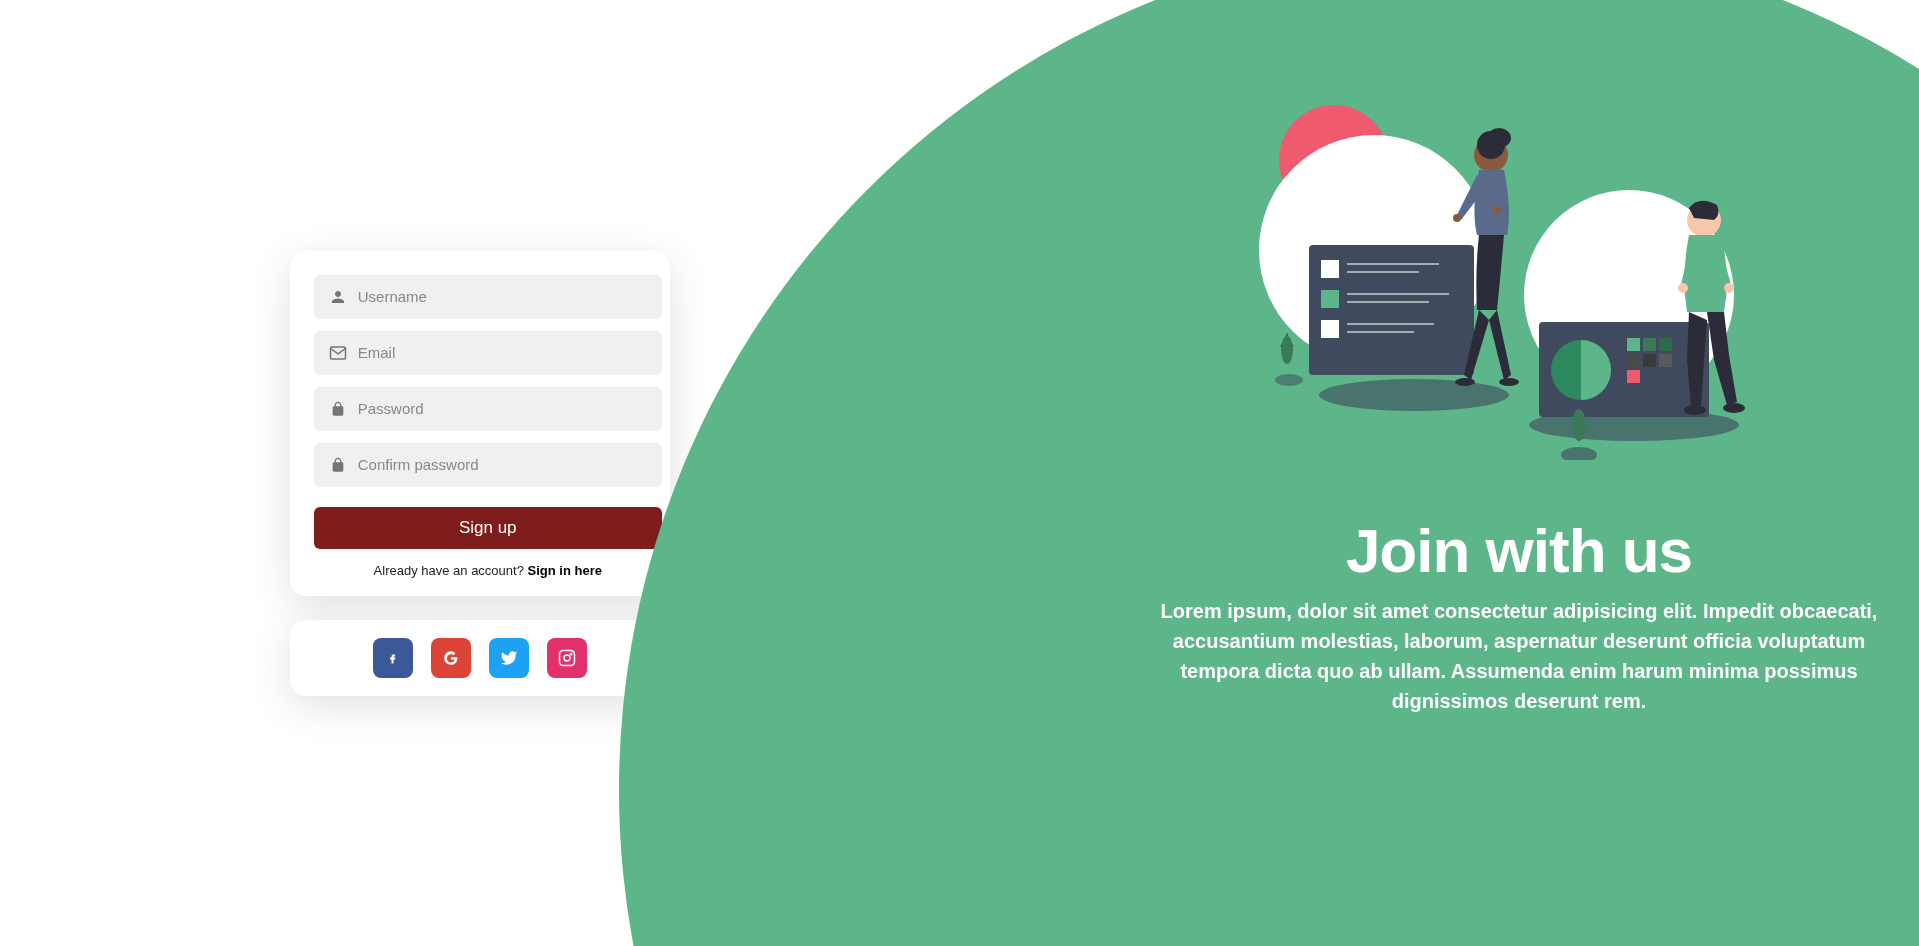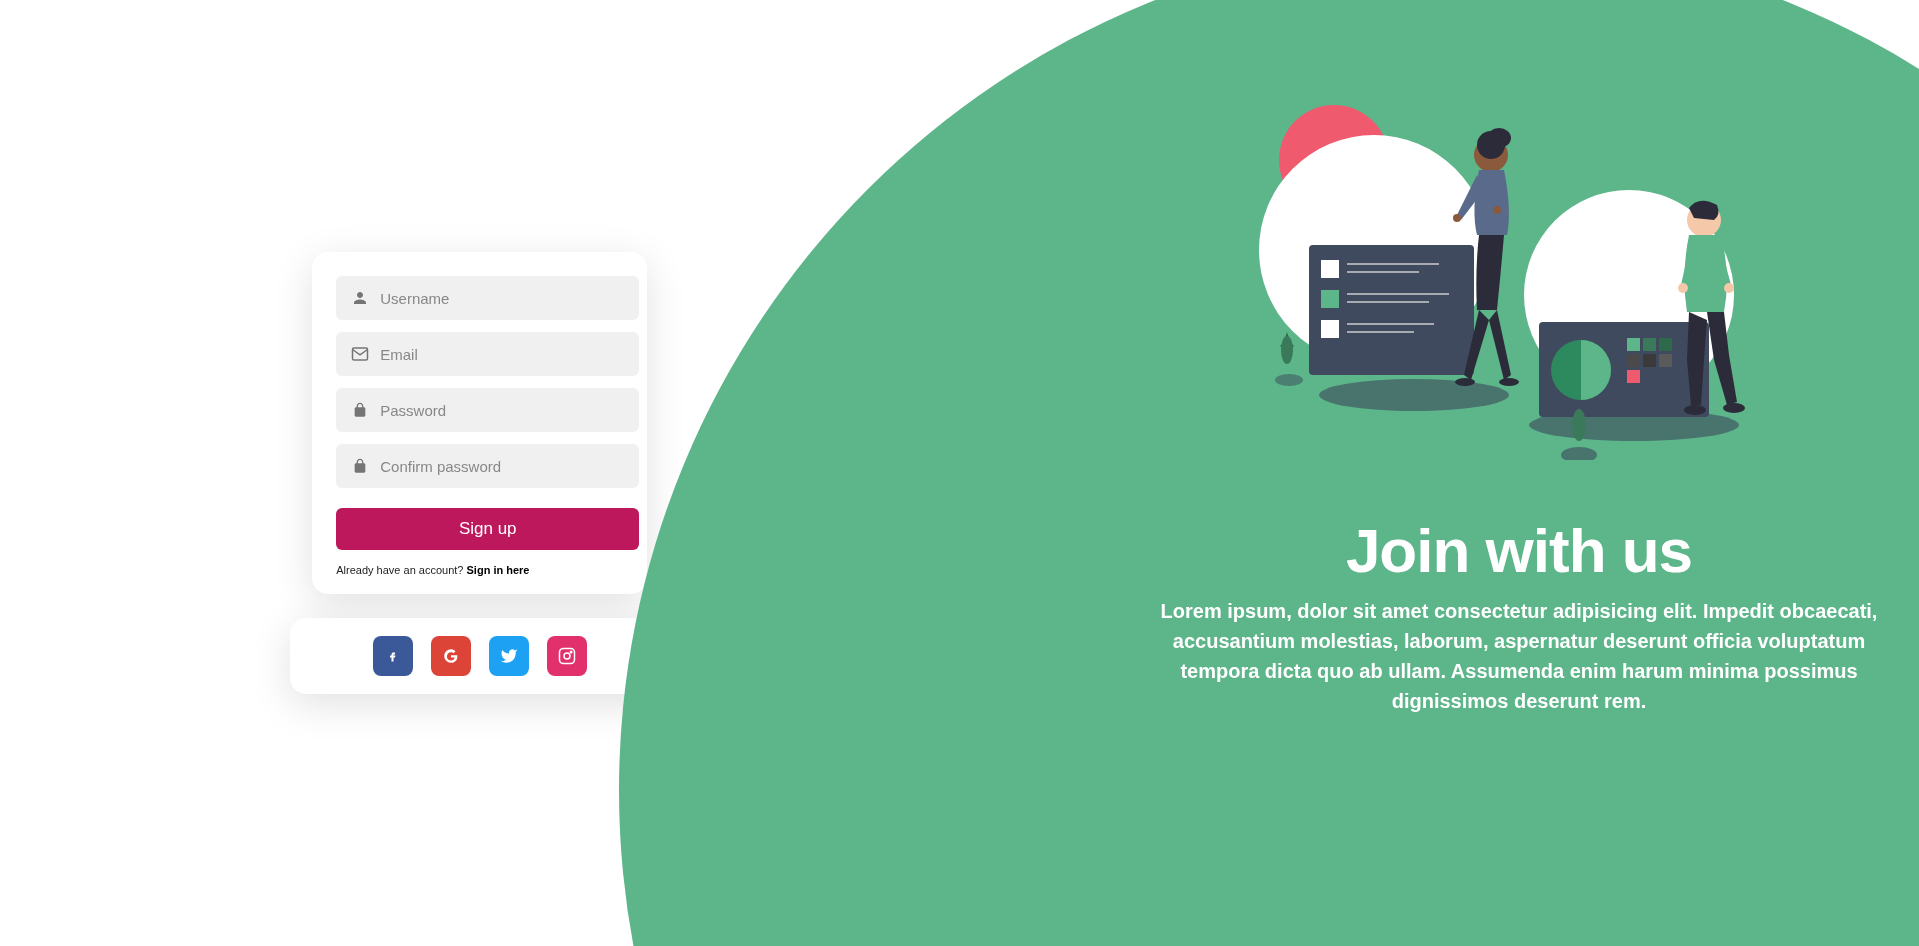--- a/index.html
+++ b/index.html
@@ -20,21 +20,21 @@
       left: 0;
       top: 0;
       width: 50%;
       height: 100%;
       display: flex;
       flex-direction: column;
       align-items: center;
       justify-content: center;
     }
     .form-card {
-      width: 335px;
+      width: 380px;
       background: #fff;
       border-radius: 16px;
       box-shadow: 0 10px 40px rgba(0,0,0,0.12);
       padding: 24px 8px 18px 24px;
     }
     .input-wrapper {
       position: relative;
       margin-bottom: 12px;
     }
     .input-icon {
@@ -59,31 +59,31 @@
       font-size: 15px;
       color: #333;
       outline: none;
     }
     .input-field::placeholder {
       color: #888;
     }
     .signup-btn {
       width: 100%;
       height: 42px;
-      background: #be185d;
+      background: #7f1d1d;
       border: none;
       border-radius: 6px;
       color: #fff;
       font-size: 17px;
       cursor: pointer;
       margin-top: 8px;
     }
     .already-text {
-      text-align: left;
-      font-size: 11px;
+      text-align: center;
+      font-size: 13px;
       margin-top: 14px;
       color: #222;
     }
     .already-text a {
       font-weight: bold;
       text-decoration: none;
       color: #000;
       cursor: pointer;
     }
     .social-card {

